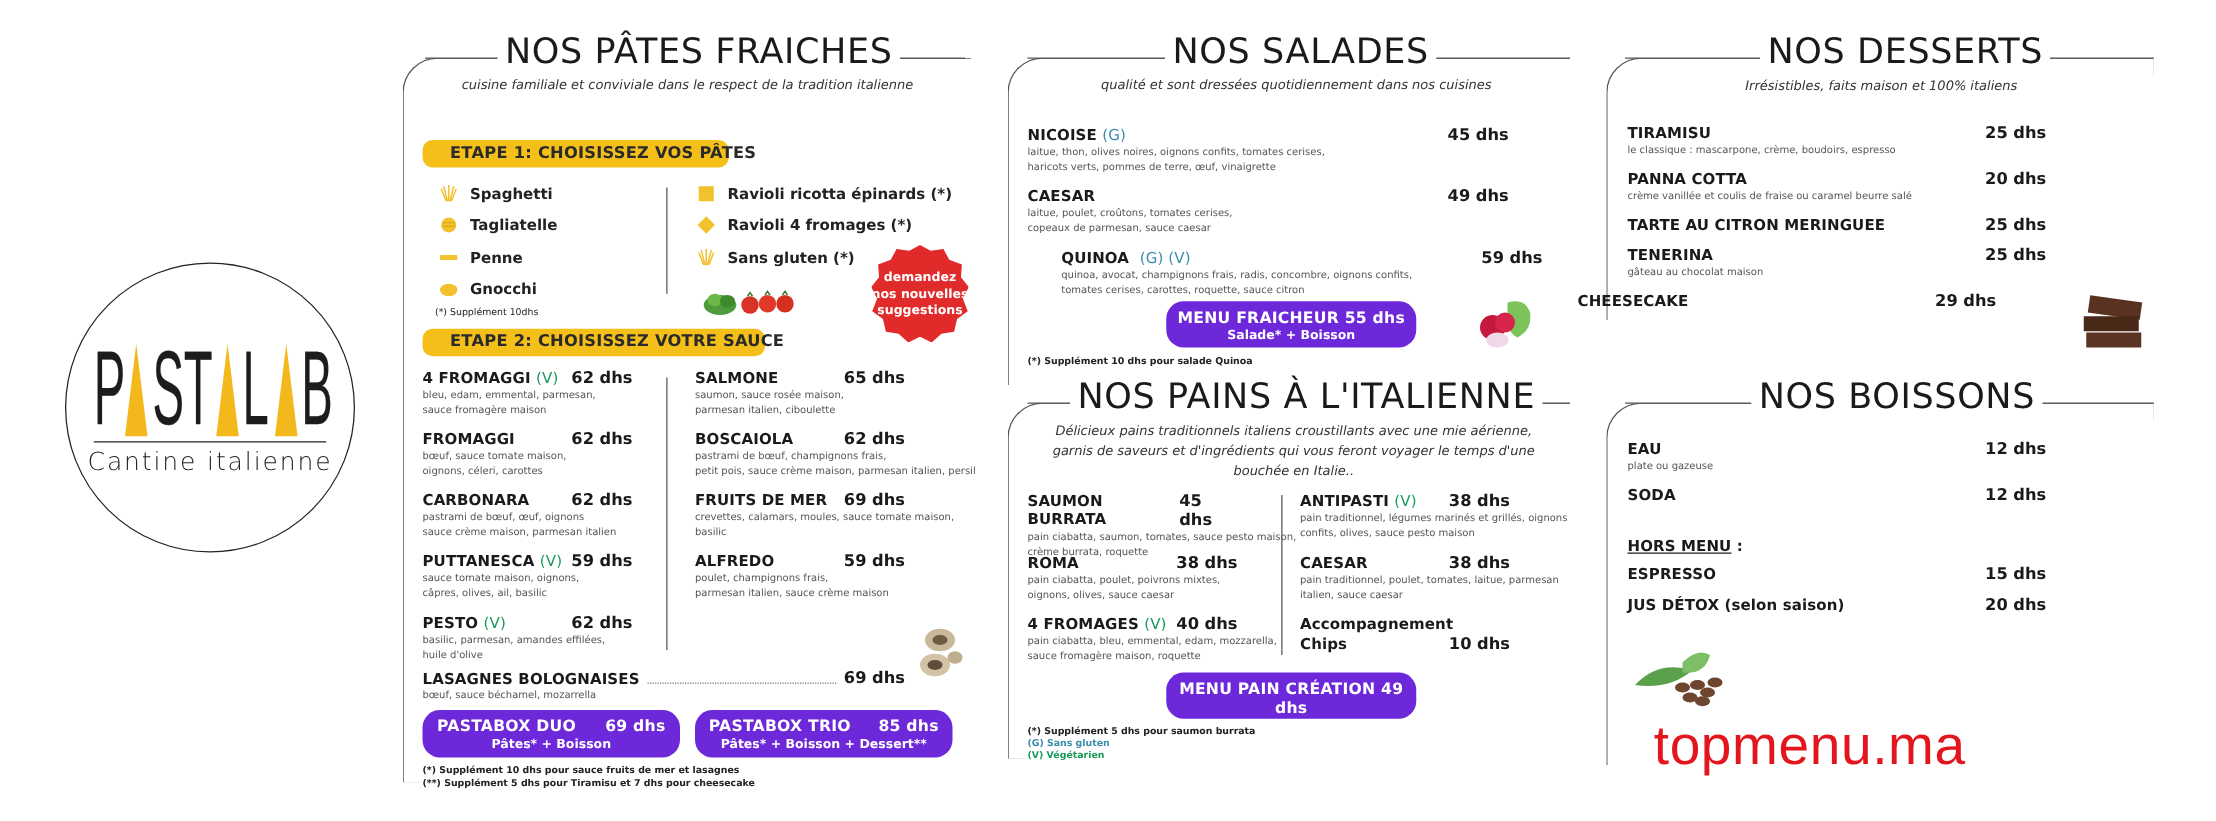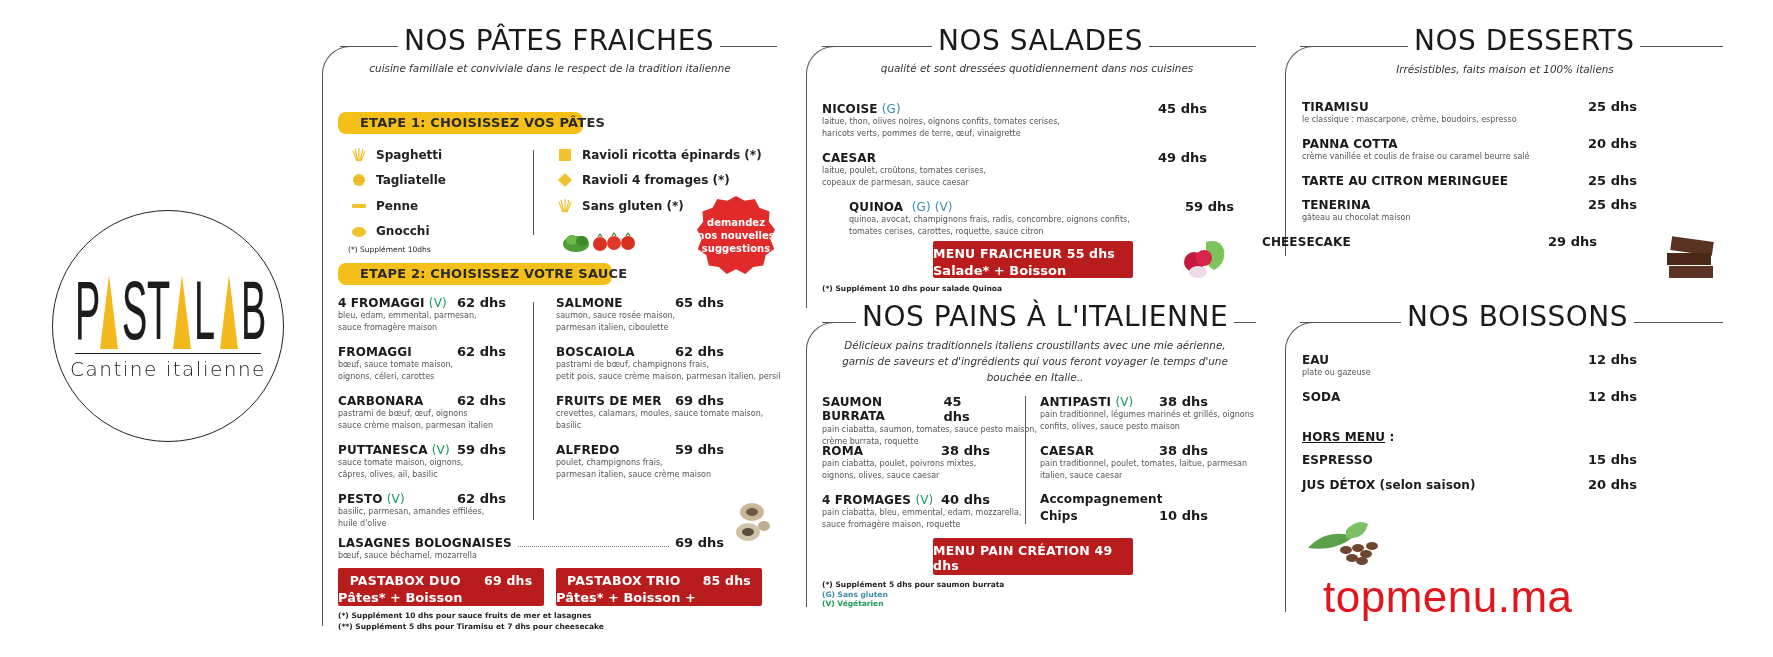--- a/index.html
+++ b/index.html
@@ -21,23 +21,23 @@
   .item-price { font-size: 13px; font-weight: bold; color: #1a1a1a; }
   .item-desc { font-size: 8px; color: #555; line-height: 11.5px; }
   .tag { color: #1a9a5a; font-weight: normal; }
   .tag-g { color: #3a8cab; font-weight: normal; }
 
   .step-banner { position: absolute; height: 22px; background: #f5bf1a; border-radius: 8px; color: #2a2a2a; font-size: 13px; font-weight: bold; padding: 3px 22px; white-space: nowrap; letter-spacing: 0.2px; }
 
   .pasta-opt { position: absolute; display: flex; align-items: center; gap: 10px; font-size: 12px; font-weight: bold; color: #222; justify-content: space-between; }
   .pasta-ico { width: 14px; height: 14px; display: inline-block; }
 
-  .green-box { position: absolute; background: #b91c1c; border-radius: 2px; color: #fff; }
+  .green-box { position: absolute; background: #6d28d9; border-radius: 14px; color: #fff; text-align: center; }
   .green-box .gb-title { font-size: 12.5px; font-weight: bold; letter-spacing: 0.2px; }
-  .green-box .gb-sub { font-size: 13px; font-weight: bold; margin-top: 2px; }
+  .green-box .gb-sub { font-size: 10px; font-weight: bold; margin-top: 2px; }
 
   .vdiv { position: absolute; border-left: 1.5px solid #555; }
   .foot { position: absolute; font-size: 7.5px; font-weight: bold; color: #222; line-height: 11px; }
 
   .row { position: absolute; }
   .row .line { display: flex; justify-content: space-between; align-items: baseline; }
 
   .badge-red { position: absolute; width: 78px; height: 78px; background: #e12b2b; color: #fff; font-size: 10px; font-weight: bold; text-align: center; line-height: 13px; display: flex; align-items: center; justify-content: center; clip-path: polygon(50% 0%,61% 6%,74% 4%,80% 15%,93% 20%,92% 33%,100% 43%,94% 55%,99% 68%,88% 76%,85% 89%,72% 91%,62% 100%,50% 94%,38% 100%,28% 91%,15% 89%,12% 76%,1% 68%,6% 55%,0% 43%,8% 33%,7% 20%,20% 15%,26% 4%,39% 6%); }
 
   .deco { position: absolute; }

